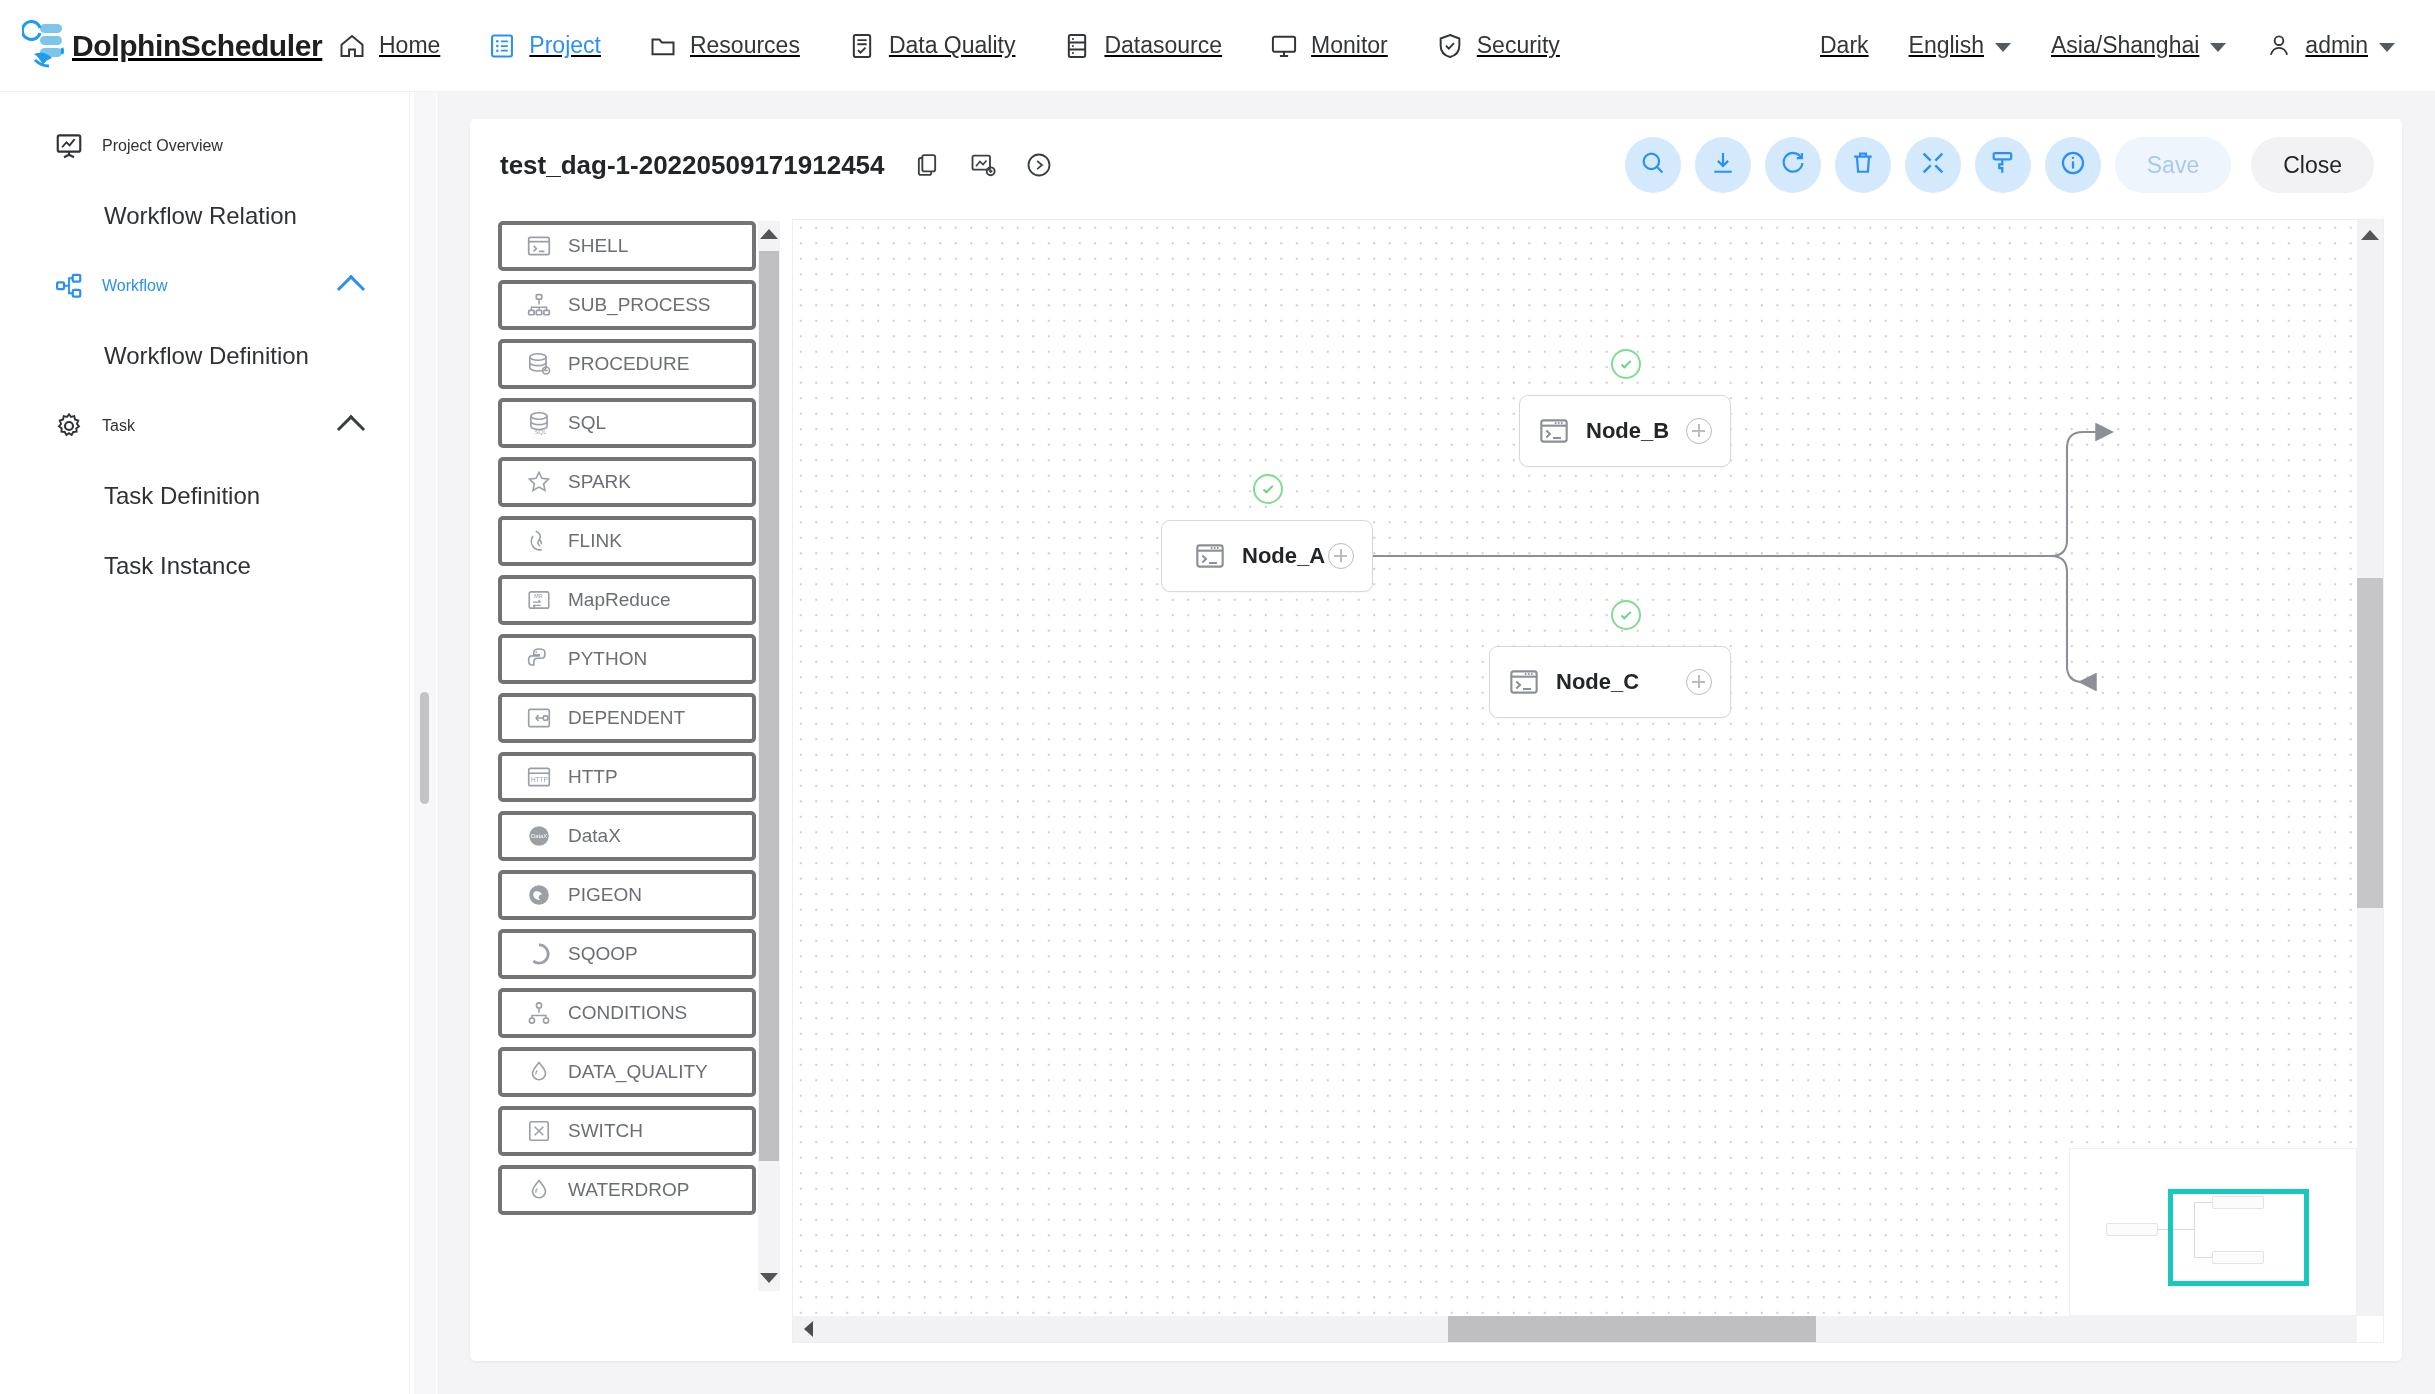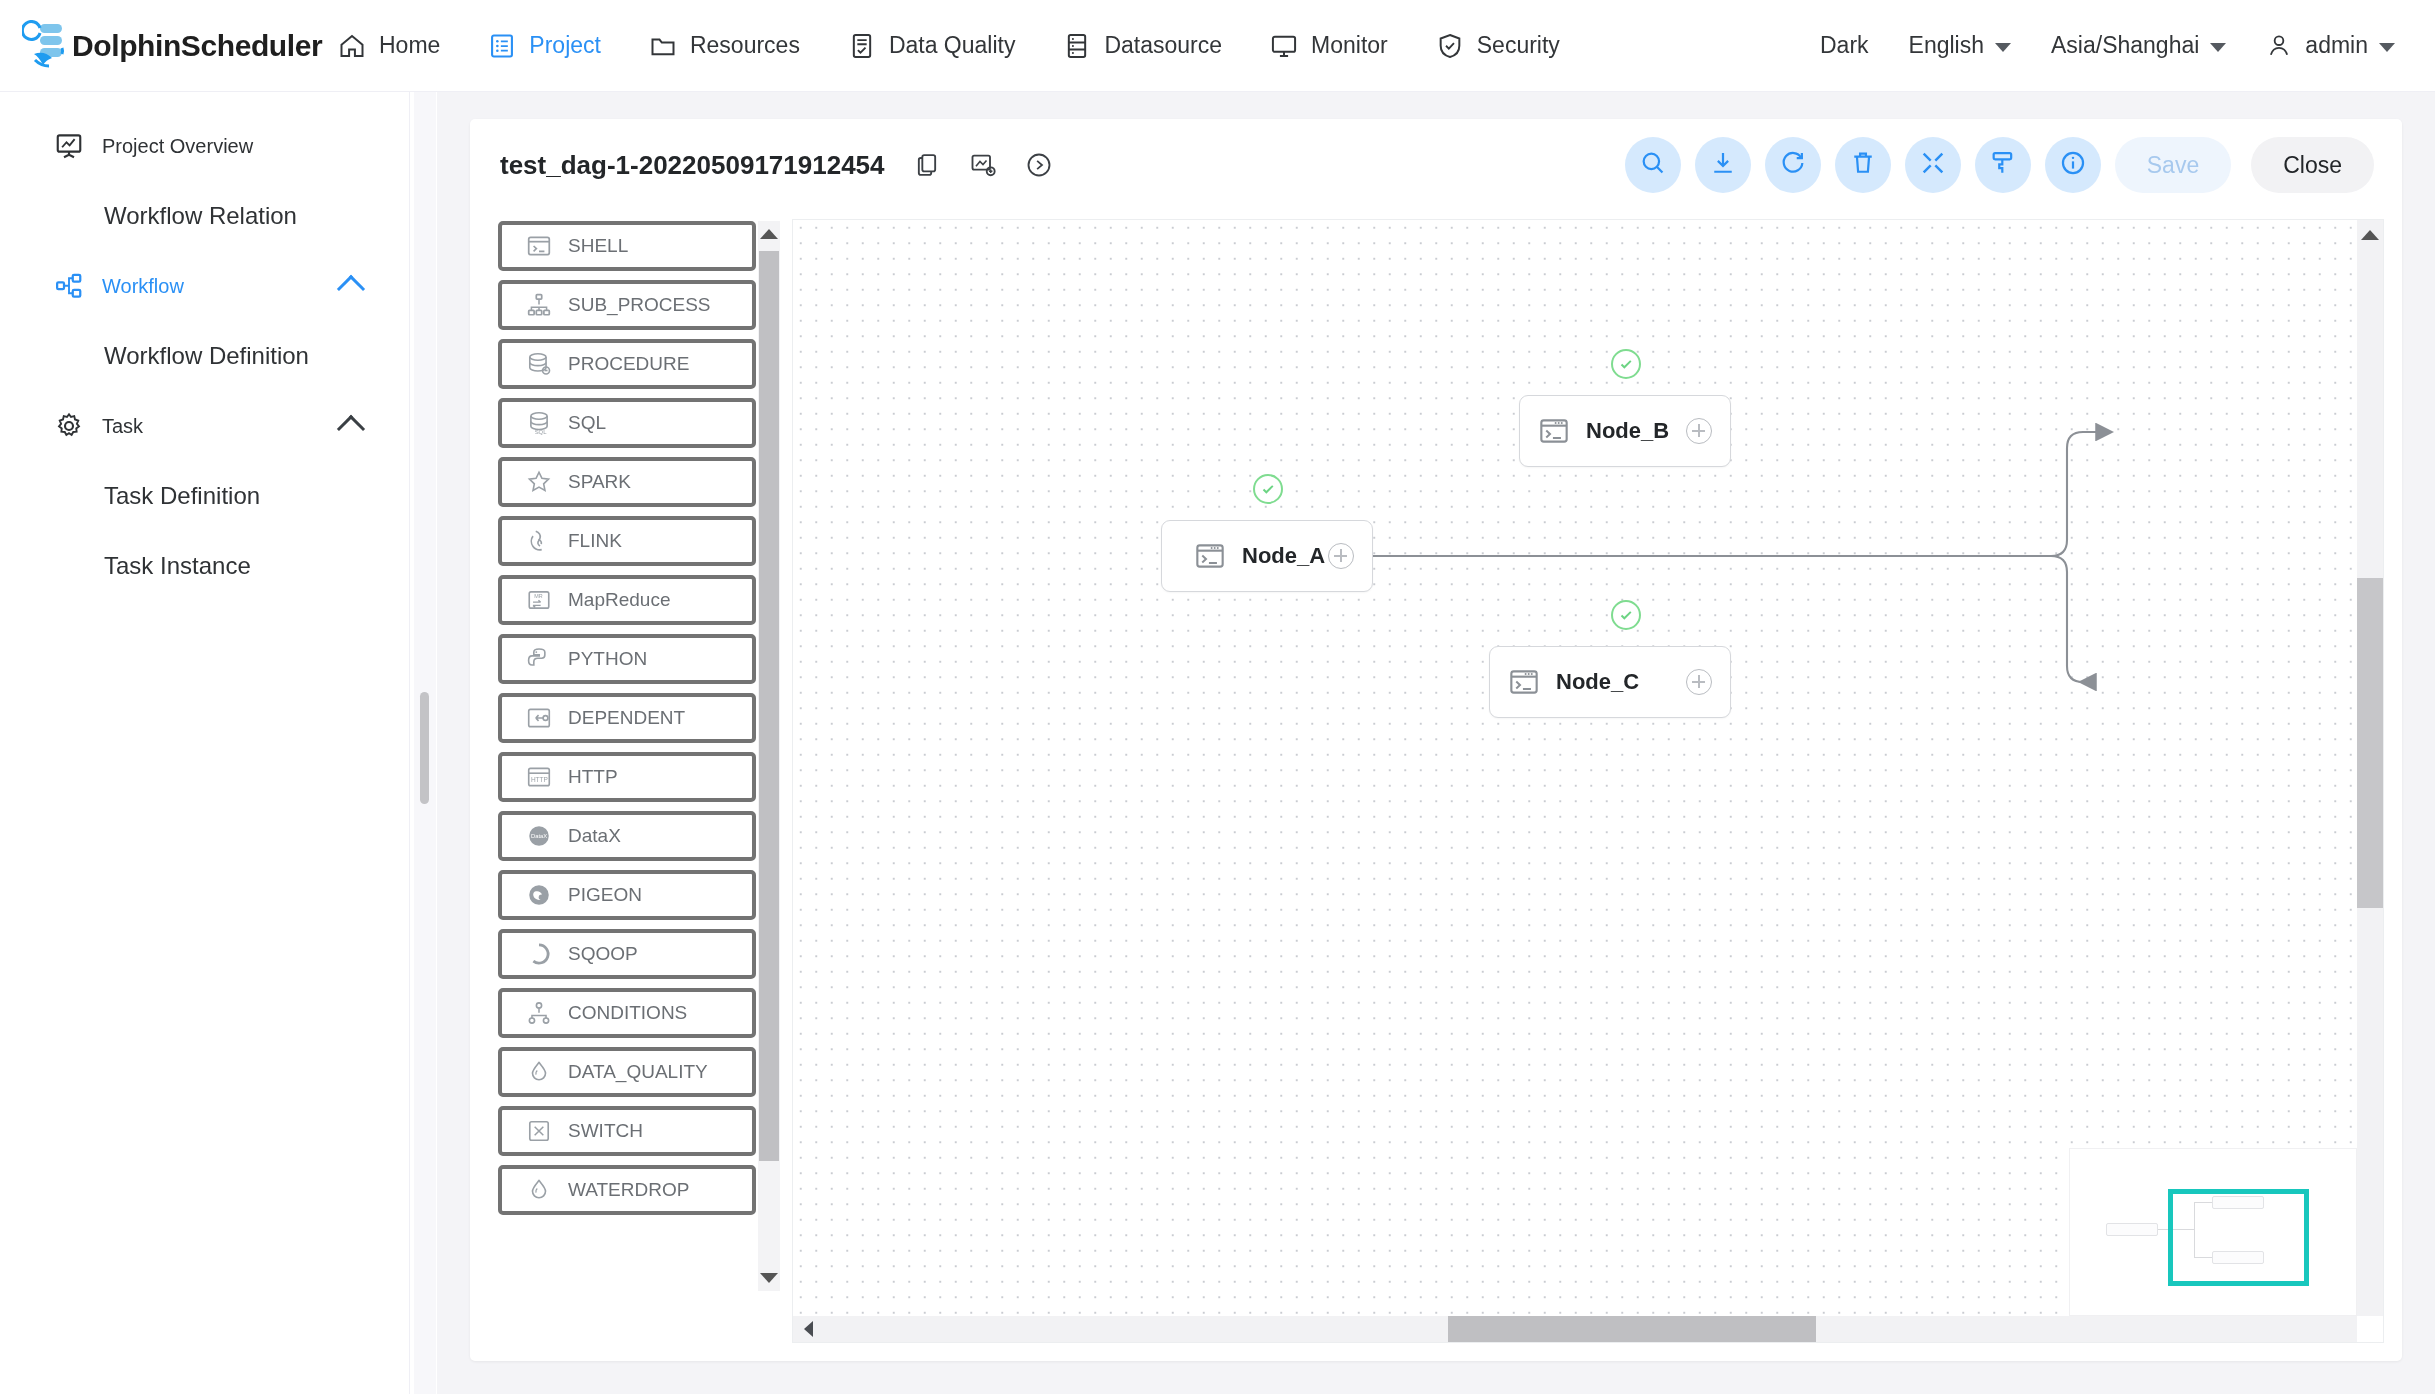--- a/index.html
+++ b/index.html
@@ -7,21 +7,21 @@
     width: 2435px; height: 1394px;
     font-family: "Liberation Sans", sans-serif;
     background: #ffffff; overflow: hidden;
   }
   body { position: relative; }
 
   
   #topnav {
     position: absolute; left: 0; top: 0; width: 2435px; height: 92px;
     background: #fff; border-bottom: 1px solid #efeff5;
-    display: flex; align-items: center; z-index: 40;
+    display: flex; align-items: center; z-index: 40; text-decoration: underline;
   }
   .brand { display: flex; align-items: center; margin-left: 22px; width: 270px; }
   .brand-logo { width: 46px; height: 52px; position: relative; flex: 0 0 auto; }
   .brand-name {
     font-size: 30px; font-weight: 700; color: #1f1f1f; letter-spacing: -0.4px;
     margin-left: 4px; white-space: nowrap;
   }
   .nav-items { display: flex; align-items: center; gap: 0px; margin-left: 22px; }
   .nav-item {
     display: flex; align-items: center; gap: 13px; height: 60px;
@@ -45,21 +45,21 @@
   }
 
   
   #sidebar {
     position: absolute; left: 0; top: 92px; width: 410px; height: 1302px;
     background: #ffffff; border-right: 1px solid #efeff5; z-index: 30;
     padding-top: 18px;
   }
   .side-row {
     display: flex; align-items: center; height: 68px; cursor: pointer;
-    font-size: 20px; color: #2f3235; padding-left: 42px; position: relative;
+    font-size: 16px; color: #2f3235; padding-left: 42px; position: relative;
     border-radius: 6px; margin: 2px 12px 2px 12px;
   }
   .side-row.group { padding-left: 42px; }
   .side-row.child { padding-left: 92px; font-size: 24px; }
   .side-row.active { background: #e0f0ff; color: #2a90f5; }
   .side-row.blue { color: #2a90f5; }
   .side-icn { width: 30px; height: 30px; margin-right: 18px; flex: 0 0 auto; }
   .chev {
     position: absolute; right: 36px; width: 20px; height: 20px;
     border-left: 3px solid #3a3f44; border-top: 3px solid #3a3f44;

